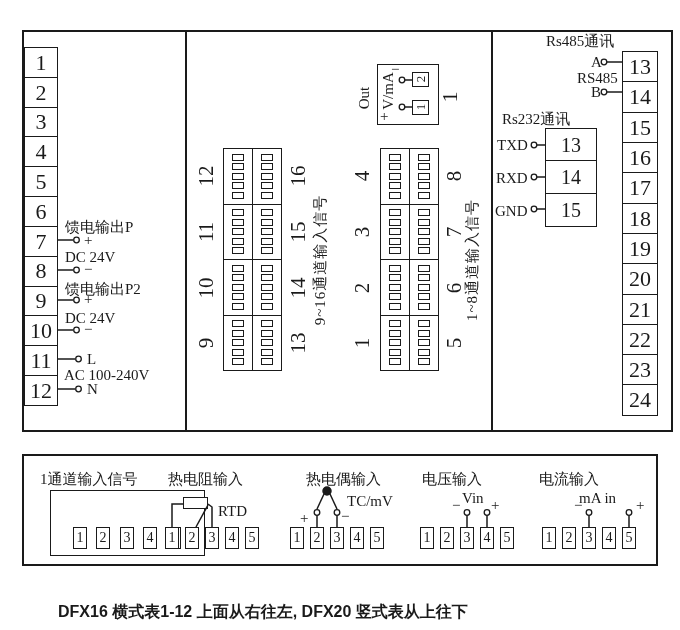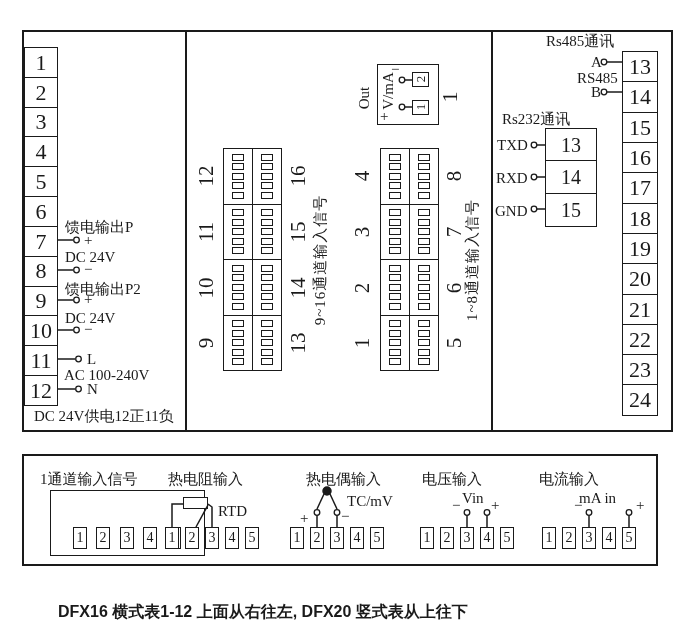--- a/index.html
+++ b/index.html
@@ -71,21 +71,20 @@
   <div class="sign" style="left:84px;top:233px;">+</div>
   <div class="lbl" style="left:65px;top:249px;">DC 24V</div>
   <div class="sign" style="left:84px;top:262px;">−</div>
   <div class="lbl" style="left:65px;top:281px;">馈电输出P2</div>
   <div class="sign" style="left:84px;top:292px;">+</div>
   <div class="lbl" style="left:65px;top:310px;">DC 24V</div>
   <div class="sign" style="left:84px;top:322px;">−</div>
   <div class="sign" style="left:87px;top:352px;">L</div>
   <div class="lbl" style="left:64px;top:367px;">AC 100-240V</div>
   <div class="sign" style="left:87px;top:382px;">N</div>
-  <div class="lbl" style="left:34px;top:408px;">DC 24V供电12正11负</div>
 
   <div class="vtext" style="left:364px;top:98px;font-size:15px;">Out</div>
   <div class="box" style="left:377px;top:64px;width:62px;height:61px;"></div>
   <div class="vtext" style="left:388px;top:91px;font-size:15px;">V/mA</div>
   <div class="sign" style="left:391px;top:62px;">−</div>
   <div class="sign" style="left:380px;top:109px;">+</div>
   <div class="box" style="left:412px;top:72px;width:17px;height:15px;"></div>
   <div class="vtext" style="left:420px;top:79px;font-size:13px;">2</div>
   <div class="box" style="left:412px;top:100px;width:17px;height:15px;"></div>
   <div class="vtext" style="left:420px;top:107px;font-size:13px;">1</div>

